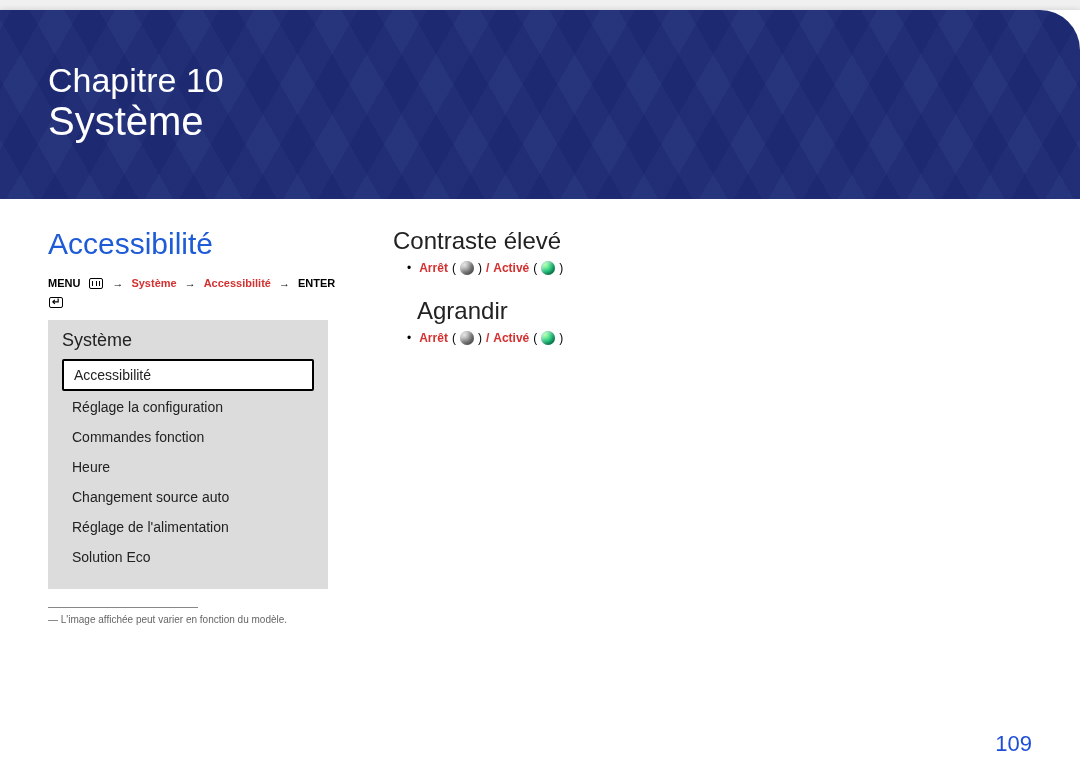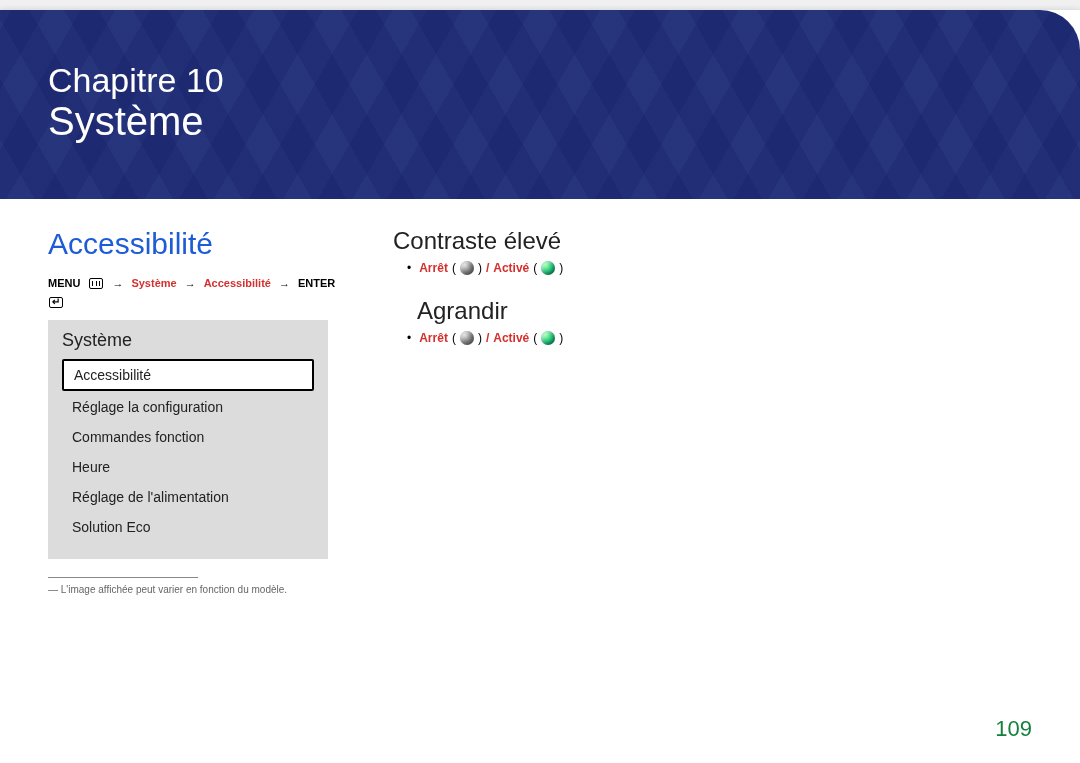--- a/index.html
+++ b/index.html
@@ -172,23 +172,23 @@
     border-radius:50%;
     vertical-align:middle;
     box-shadow: inset -2px -2px 4px rgba(0,0,0,0.3), inset 2px 2px 3px rgba(255,255,255,0.5);
   }
   .dot.gray { background: radial-gradient(circle at 35% 30%, #ddd, #888, #555); }
   .dot.green { background: radial-gradient(circle at 35% 30%, #9f9, #2c8, #063); }
 
   .page-num {
     position: absolute;
     right: 48px;
-    bottom: 31px;
+    bottom: 16px;
     font-size: 22px;
-    color: #15803d;
+    color: #1d4ed8;
     font-weight: 300;
   }
 </style>
 </head>
 <body>
 
 <div class="page">
 
   <div class="banner">
     <div class="banner-text">
@@ -213,20 +213,21 @@
         <span>ENTER</span>
         <span class="glyph enter"></span>
       </div>
 
       <div class="panel">
         <div class="panel-title">Système</div>
         <div class="panel-item selected">Accessibilité</div>
         <div class="panel-item">Réglage la configuration</div>
         <div class="panel-item">Commandes fonction</div>
         <div class="panel-item">Heure</div>
+        <div class="panel-item">Changement source auto</div>
         <div class="panel-item">Réglage de l'alimentation</div>
         <div class="panel-item">Solution Eco</div>
       </div>
 
       <hr class="footnote-rule">
       <div class="footnote">― L'image affichée peut varier en fonction du modèle.</div>
     </div>
 
     <div class="right">
 

